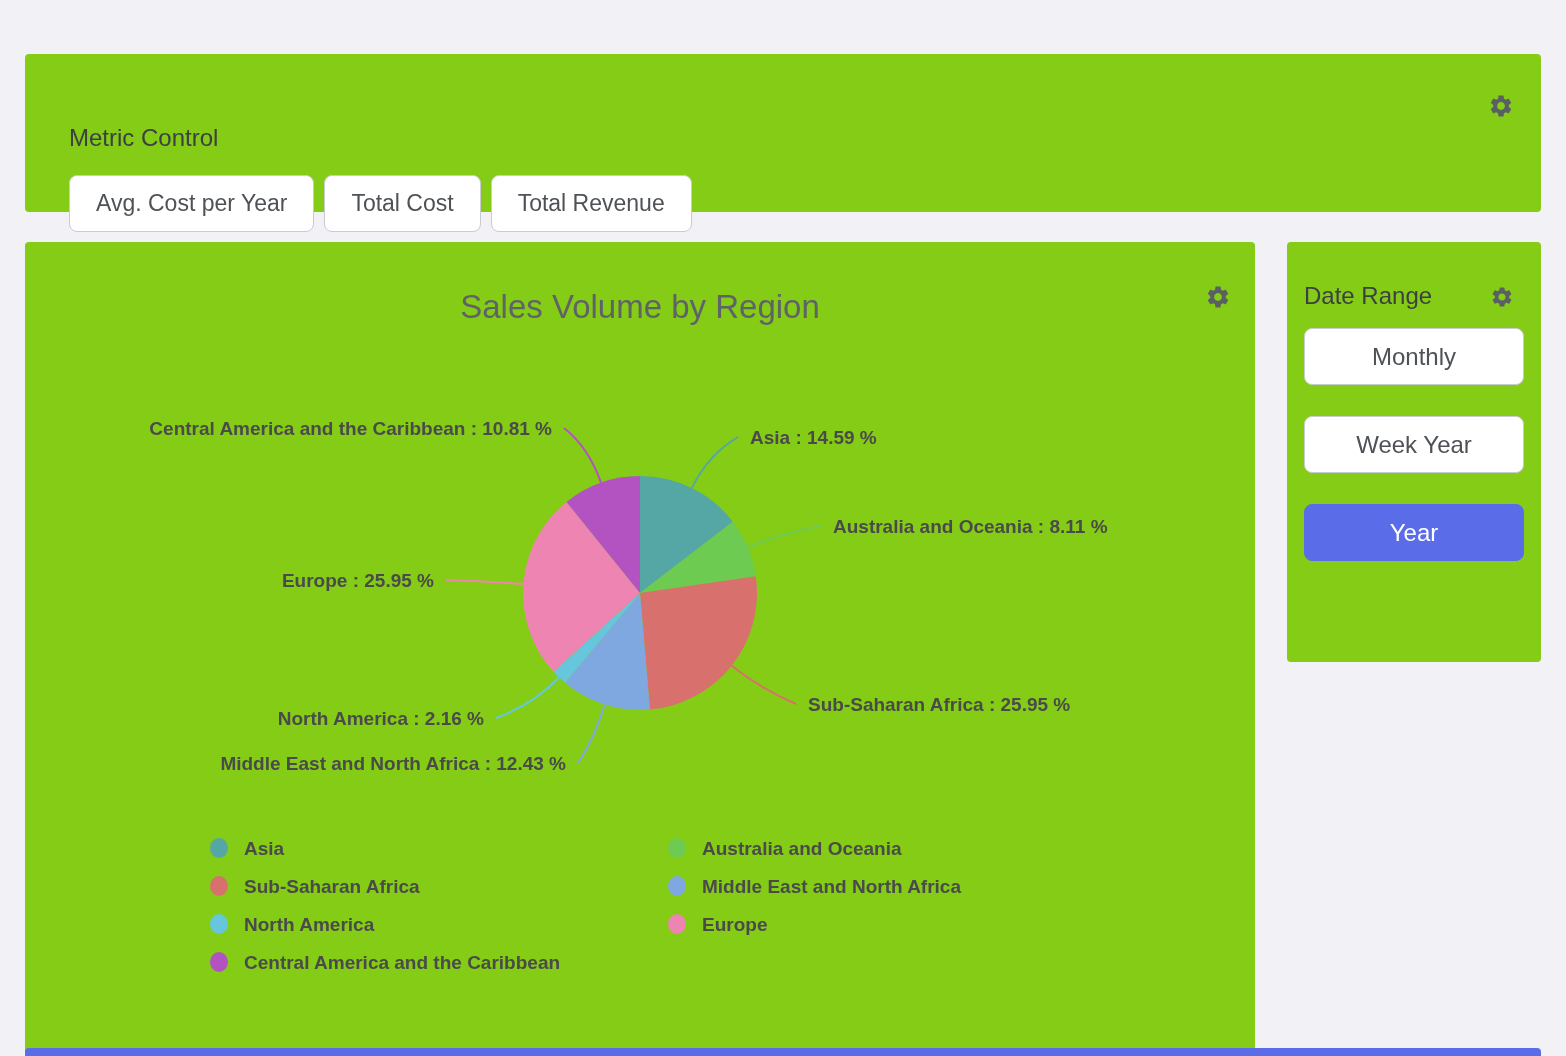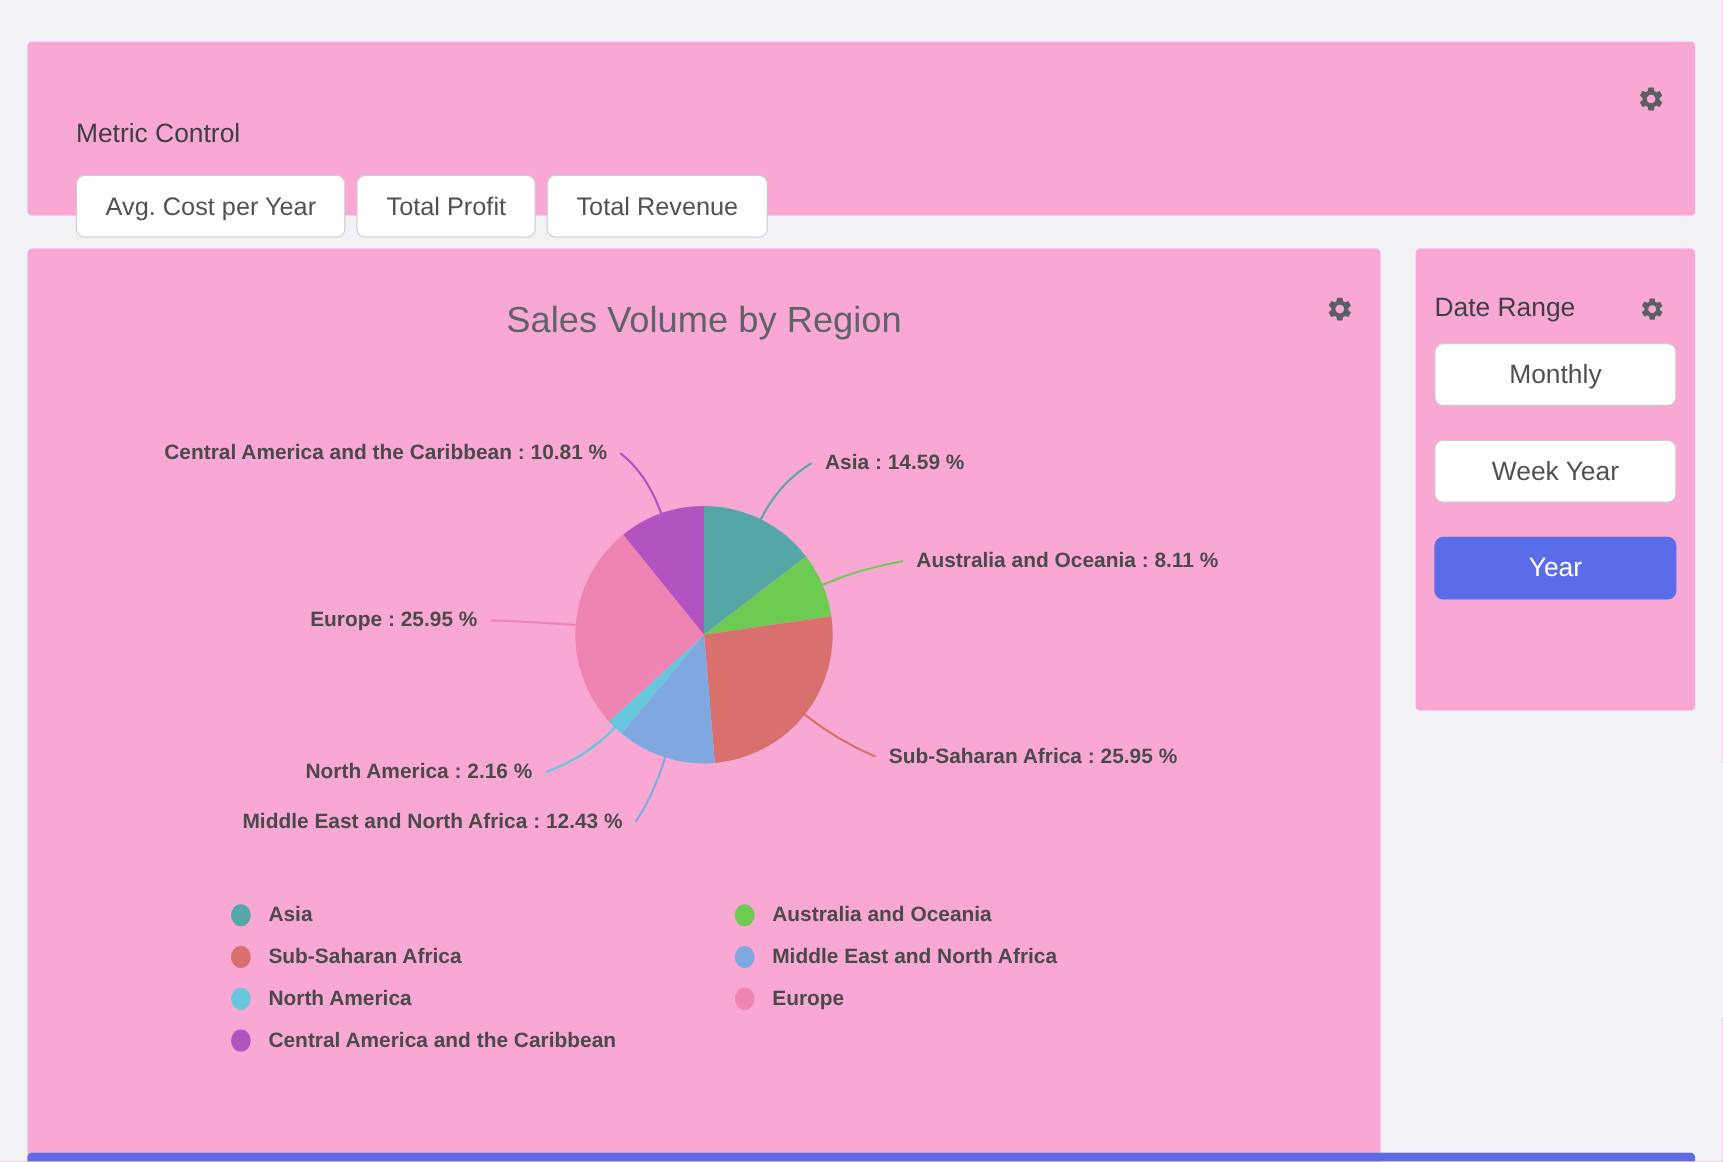--- a/index.html
+++ b/index.html
@@ -1,21 +1,21 @@
 <!DOCTYPE html>
 <html><head>
 <meta charset="utf-8">
 <style>
   html,body{margin:0;padding:0;}
   body{
     width:1566px;height:1056px;position:relative;overflow:hidden;
     background:#f1f1f6;
     font-family:"Liberation Sans", sans-serif;
   }
-  .panel{position:absolute;background:#f9a8d4;border-radius:4px;}
+  .panel{position:absolute;background:#84cc16;border-radius:4px;margin-top:16px;}
   .panel-title{font-size:24px;color:#3c4043;}
 
   
   #metric-panel{left:25px;top:38px;width:1516px;height:158px;}
   #metric-panel .panel-title{position:absolute;left:44px;top:70px;}
   #metric-buttons{position:absolute;left:44px;top:121px;display:flex;gap:10px;}
   .btn{
     height:57px;box-sizing:border-box;display:inline-flex;align-items:center;justify-content:center;
     padding:0 26px;border:1px solid #c9cbd1;border-radius:8px;background:#fff;
     font-size:23px;color:#4e5256;cursor:pointer;white-space:nowrap;
@@ -52,21 +52,21 @@
 
 <div class="panel" id="metric-panel">
   <div class="panel-title">Metric Control</div>
   <span class="gear">
     <svg viewBox="0 0 24 24">
         <path fill="currentColor" d="M19.14,12.94c0.04-0.3,0.06-0.61,0.06-0.94c0-0.32-0.02-0.64-0.07-0.94l2.03-1.58c0.18-0.14,0.23-0.41,0.12-0.61l-1.92-3.32c-0.12-0.22-0.37-0.29-0.59-0.22l-2.39,0.96c-0.5-0.38-1.03-0.7-1.62-0.94L14.4,2.81c-0.04-0.24-0.24-0.41-0.48-0.41h-3.84c-0.24,0-0.43,0.17-0.47,0.41L9.25,5.35C8.66,5.59,8.12,5.92,7.63,6.29L5.24,5.33c-0.22-0.08-0.47,0-0.59,0.22L2.74,8.87C2.62,9.08,2.66,9.34,2.86,9.48l2.03,1.58C4.84,11.36,4.8,11.69,4.8,12s0.02,0.64,0.07,0.94l-2.03,1.58c-0.18,0.14-0.23,0.41-0.12,0.61l1.92,3.32c0.12,0.22,0.37,0.29,0.59,0.22l2.39-0.96c0.5,0.38,1.03,0.7,1.62,0.94l0.36,2.54c0.05,0.24,0.24,0.41,0.48,0.41h3.84c0.24,0,0.44-0.17,0.47-0.41l0.36-2.54c0.59-0.24,1.13-0.56,1.62-0.94l2.39,0.96c0.22,0.08,0.47,0,0.59-0.22l1.92-3.32c0.12-0.22,0.07-0.47-0.12-0.61L19.14,12.94z M12,15.6c-1.98,0-3.6-1.62-3.6-3.6s1.62-3.6,3.6-3.6s3.6,1.62,3.6,3.6S13.98,15.6,12,15.6z"></path>
       </svg>
   </span>
   <div id="metric-buttons">
     <button class="btn">Avg. Cost per Year</button>
-    <button class="btn">Total Profit</button>
+    <button class="btn">Total Cost</button>
     <button class="btn">Total Revenue</button>
   </div>
 </div>
 
 <div class="panel" id="chart-panel">
   <h2 id="chart-title">Sales Volume by Region</h2>
   <span class="gear">
     <svg viewBox="0 0 24 24">
         <path fill="currentColor" d="M19.14,12.94c0.04-0.3,0.06-0.61,0.06-0.94c0-0.32-0.02-0.64-0.07-0.94l2.03-1.58c0.18-0.14,0.23-0.41,0.12-0.61l-1.92-3.32c-0.12-0.22-0.37-0.29-0.59-0.22l-2.39,0.96c-0.5-0.38-1.03-0.7-1.62-0.94L14.4,2.81c-0.04-0.24-0.24-0.41-0.48-0.41h-3.84c-0.24,0-0.43,0.17-0.47,0.41L9.25,5.35C8.66,5.59,8.12,5.92,7.63,6.29L5.24,5.33c-0.22-0.08-0.47,0-0.59,0.22L2.74,8.87C2.62,9.08,2.66,9.34,2.86,9.48l2.03,1.58C4.84,11.36,4.8,11.69,4.8,12s0.02,0.64,0.07,0.94l-2.03,1.58c-0.18,0.14-0.23,0.41-0.12,0.61l1.92,3.32c0.12,0.22,0.37,0.29,0.59,0.22l2.39-0.96c0.5,0.38,1.03,0.7,1.62,0.94l0.36,2.54c0.05,0.24,0.24,0.41,0.48,0.41h3.84c0.24,0,0.44-0.17,0.47-0.41l0.36-2.54c0.59-0.24,1.13-0.56,1.62-0.94l2.39,0.96c0.22,0.08,0.47,0,0.59-0.22l1.92-3.32c0.12-0.22,0.07-0.47-0.12-0.61L19.14,12.94z M12,15.6c-1.98,0-3.6-1.62-3.6-3.6s1.62-3.6,3.6-3.6s3.6,1.62,3.6,3.6S13.98,15.6,12,15.6z"></path>
       </svg>

